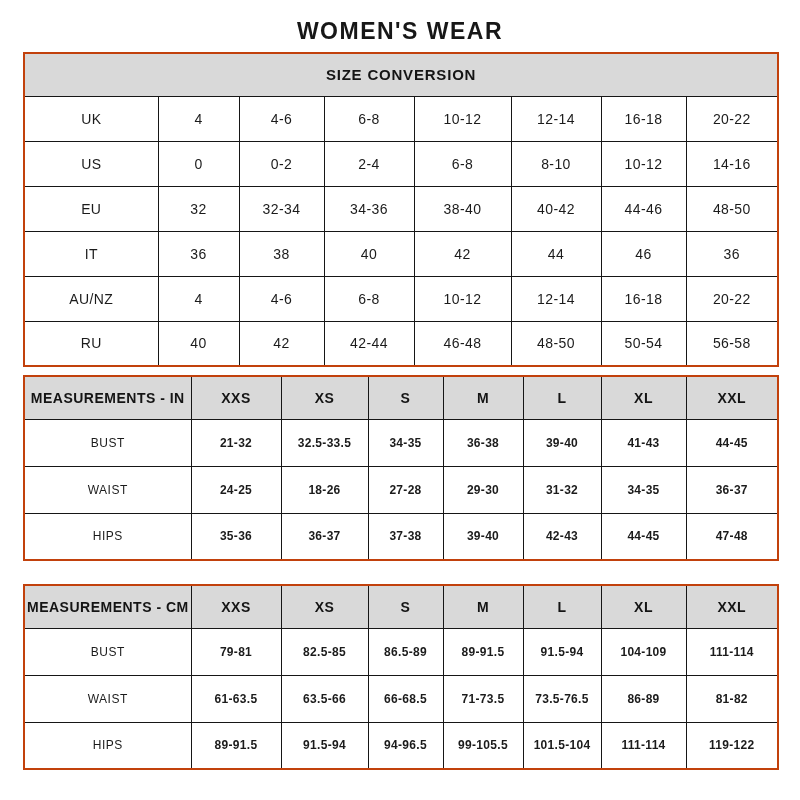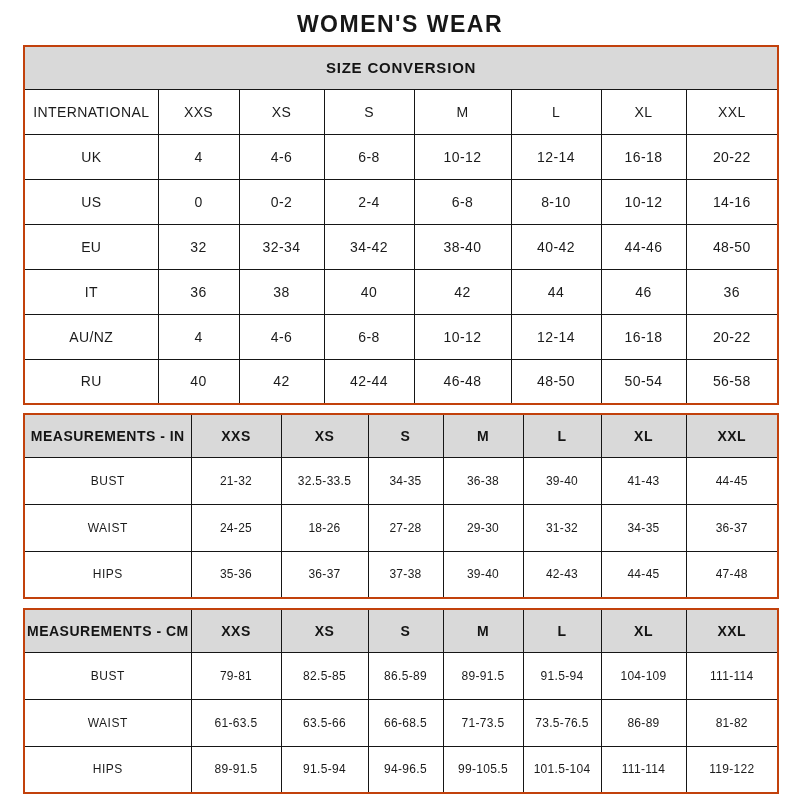--- a/index.html
+++ b/index.html
@@ -8,21 +8,21 @@
     padding: 0;
     width: 800px;
     height: 800px;
     background: #ffffff;
     font-family: "Liberation Sans", sans-serif;
     color: #1b1b1b;
   }
   .page {
     width: 800px;
     height: 800px;
-    padding: 0 23px;
+    padding: 7px 23px;
   }
   .title {
     margin: 0;
     padding-top: 11px;
     height: 45px;
     text-align: center;
     font-size: 23px;
     line-height: 27px;
     font-weight: 700;
     letter-spacing: 1.5px;
@@ -47,32 +47,32 @@
   .t1 td, .t1 th { height: 45px; font-size: 14px; letter-spacing: 0.4px; font-weight: 500; }
   .band td {
     height: 43px;
     background: #d9d9d9;
     font-weight: 700;
     font-size: 15px;
     letter-spacing: 0.8px;
     color: #141414;
   }
   
-  .t2 { margin-bottom: 9px; }
+  .t2 { margin-bottom: 23px; }
   .t2 td, .t3 td { height: 47px; }
   .t2 .hrow th, .t3 .hrow th {
     height: 43px;
     background: #d9d9d9;
     font-weight: 700;
     font-size: 14px;
     letter-spacing: 0.5px;
     color: #141414;
   }
   .rlabel { font-size: 12px; letter-spacing: 0.5px; font-weight: 500; }
-  .val { font-size: 12px; letter-spacing: 0.3px; font-weight: 400; }
+  .val { font-size: 12px; letter-spacing: 0.3px; font-weight: 700; }
 </style>
 </head>
 <body>
 
 <div class="page">
 
   <h1 class="title">WOMEN'S WEAR</h1>
 
   <table class="t1">
     <colgroup>
@@ -81,30 +81,20 @@
         <col style="width:85px">
         <col style="width:90px">
       <col style="width:97px">
         <col style="width:90px">
         <col style="width:85px">
         <col style="width:92px">
     </colgroup>
     <tbody>
         <tr class="band">
       <td colspan="8">SIZE CONVERSION</td>
-    </tr>
-    <tr>
-      <th>INTERNATIONAL</th>
-      <th>XXS</th>
-      <th>XS</th>
-      <th>S</th>
-      <th>M</th>
-      <th>L</th>
-      <th>XL</th>
-      <th>XXL</th>
     </tr>
     <tr>
       <td>UK</td>
       <td>4</td>
       <td>4-6</td>
       <td>6-8</td>
       <td>10-12</td>
       <td>12-14</td>
       <td>16-18</td>
       <td>20-22</td>
@@ -116,21 +106,21 @@
       <td>2-4</td>
       <td>6-8</td>
       <td>8-10</td>
       <td>10-12</td>
       <td>14-16</td>
     </tr>
     <tr>
       <td>EU</td>
       <td>32</td>
       <td>32-34</td>
-      <td>34-42</td>
+      <td>34-36</td>
       <td>38-40</td>
       <td>40-42</td>
       <td>44-46</td>
       <td>48-50</td>
     </tr>
     <tr>
       <td>IT</td>
       <td>36</td>
       <td>38</td>
       <td>40</td>

